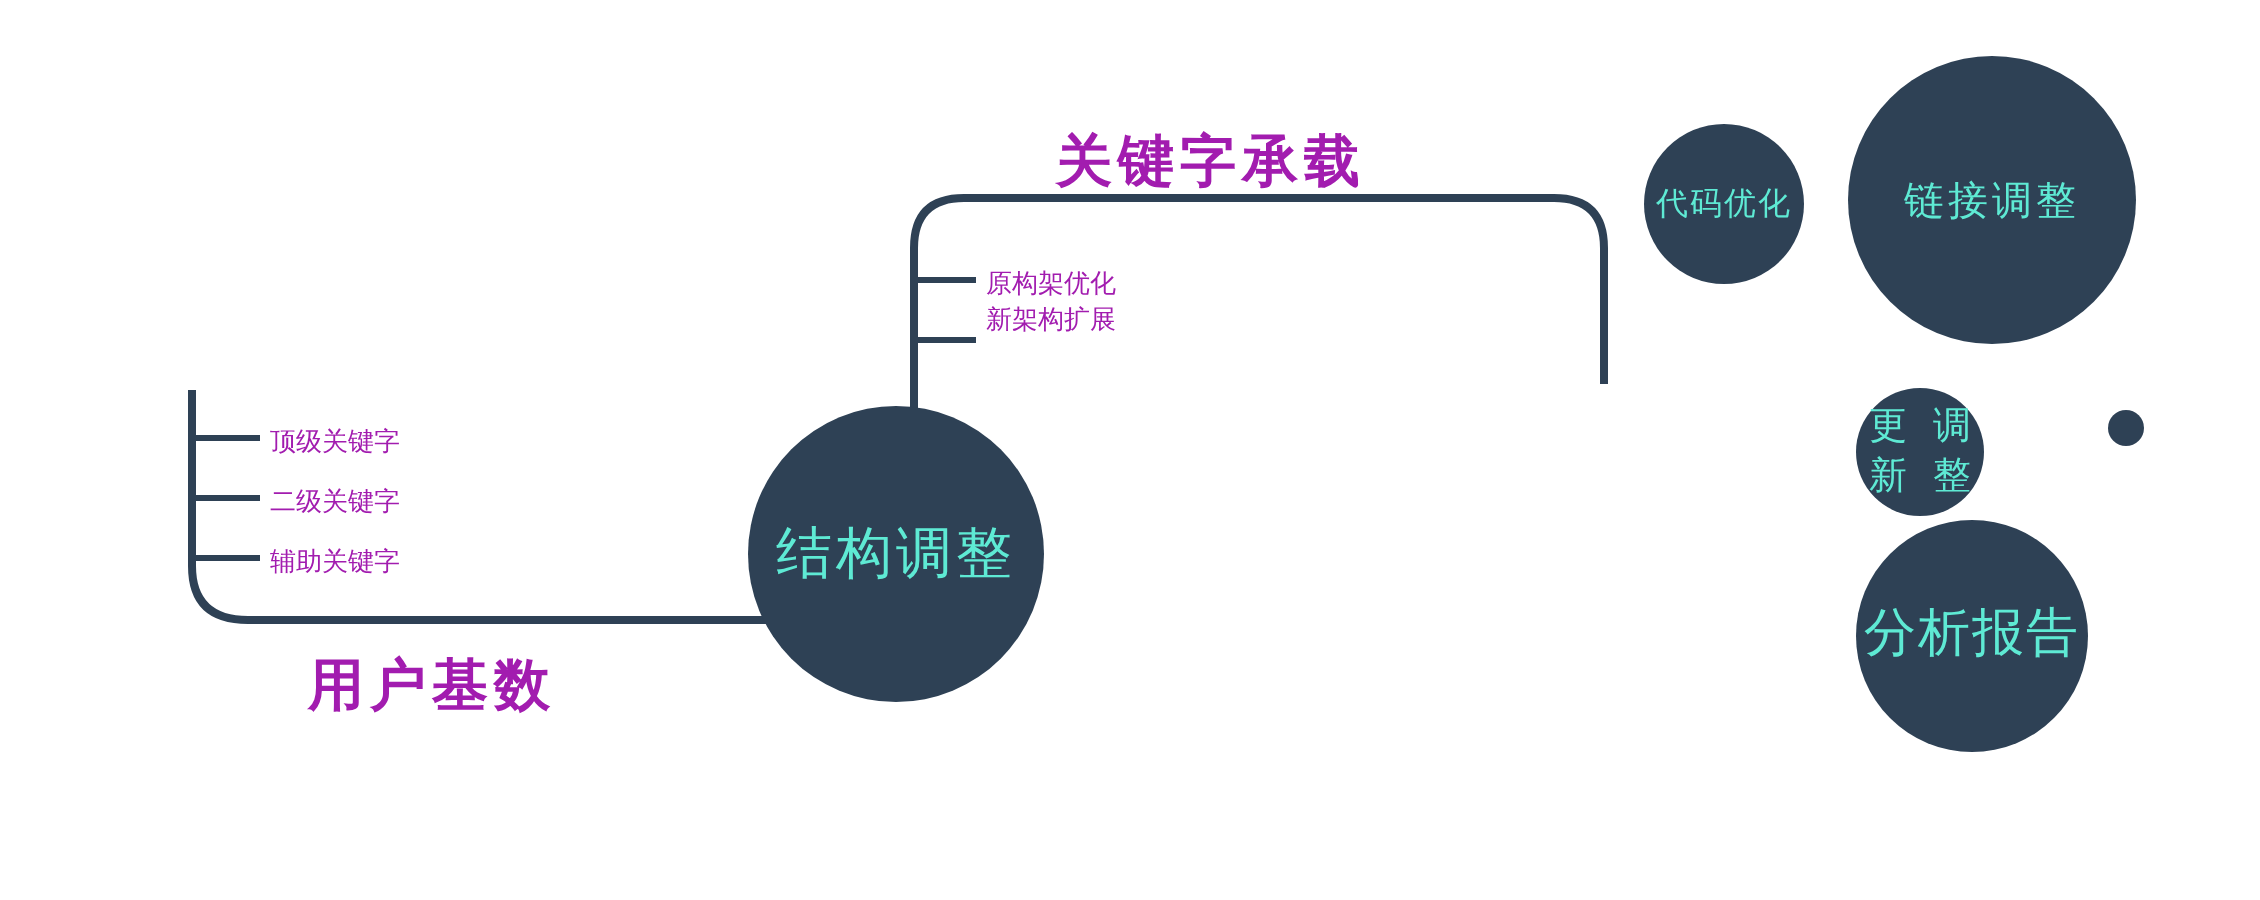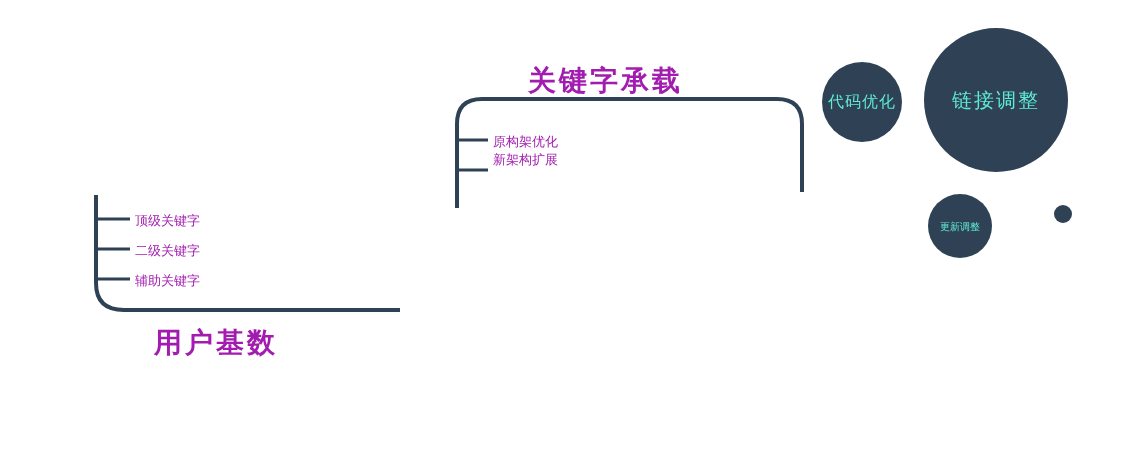--- a/index.html
+++ b/index.html
@@ -56,39 +56,46 @@
     <path class="main" d="M 96 195 L 96 283 Q 96 310 124 310 L 400 310"></path>
     <path class="tick" d="M 96 219 L 130 219"></path>
     <path class="tick" d="M 96 249 L 130 249"></path>
     <path class="tick" d="M 96 279 L 130 279"></path>
     <path class="main" d="M 457 208 L 457 124 Q 457 99 482 99 L 777 99 Q 802 99 802 124 L 802 192"></path>
     <path class="tick" d="M 457 140 L 488 140"></path>
     <path class="tick" d="M 457 170 L 488 170"></path>
   </svg>
 
 
+  <div class="node" style="left:374px; top:203px; width:148px; height:148px; font-size:28px; letter-spacing:2px;">
+    <span>结构调整</span>
+  </div>
 
 
   <div class="node" style="left:822px; top:62px; width:80px; height:80px; font-size:16px; letter-spacing:1px;">
     <span>代码</span>
     <span>优化</span>
   </div>
 
   <div class="node" style="left:924px; top:28px; width:144px; height:144px; font-size:20px; letter-spacing:2px;">
     <span>链接</span>
     <span>调整</span>
   </div>
 
-  <div class="node" style="left:928px; top:194px; width:64px; height:64px; font-size:10px;">
+  <div class="node" style="left:928px; top:194px; width:64px; height:64px; font-size:19px;">
     <span>更新</span>
     <span>调整</span>
   </div>
 
   <div class="node" style="left:1054px; top:205px; width:18px; height:18px;"></div>
 
+  <div class="node" style="left:928px; top:260px; width:116px; height:116px; font-size:26px; letter-spacing:1px;">
+    <span>分析</span>
+    <span>报告</span>
+  </div>
 
   <div class="lbl branch-lbl" style="left:135px; top:212px;">顶级关键字</div>
   <div class="lbl branch-lbl" style="left:135px; top:242px;">二级关键字</div>
   <div class="lbl branch-lbl" style="left:135px; top:272px;">辅助关键字</div>
 
   <div class="lbl branch-lbl" style="left:493px; top:133px;">原构架优化</div>
   <div class="lbl branch-lbl" style="left:493px; top:151px;">新架构扩展</div>
 
   <div class="lbl edge-lbl" style="left:154px; top:324px;">用户基数</div>
   <div class="lbl edge-lbl" style="left:528px; top:62px;">关键字承载</div>

